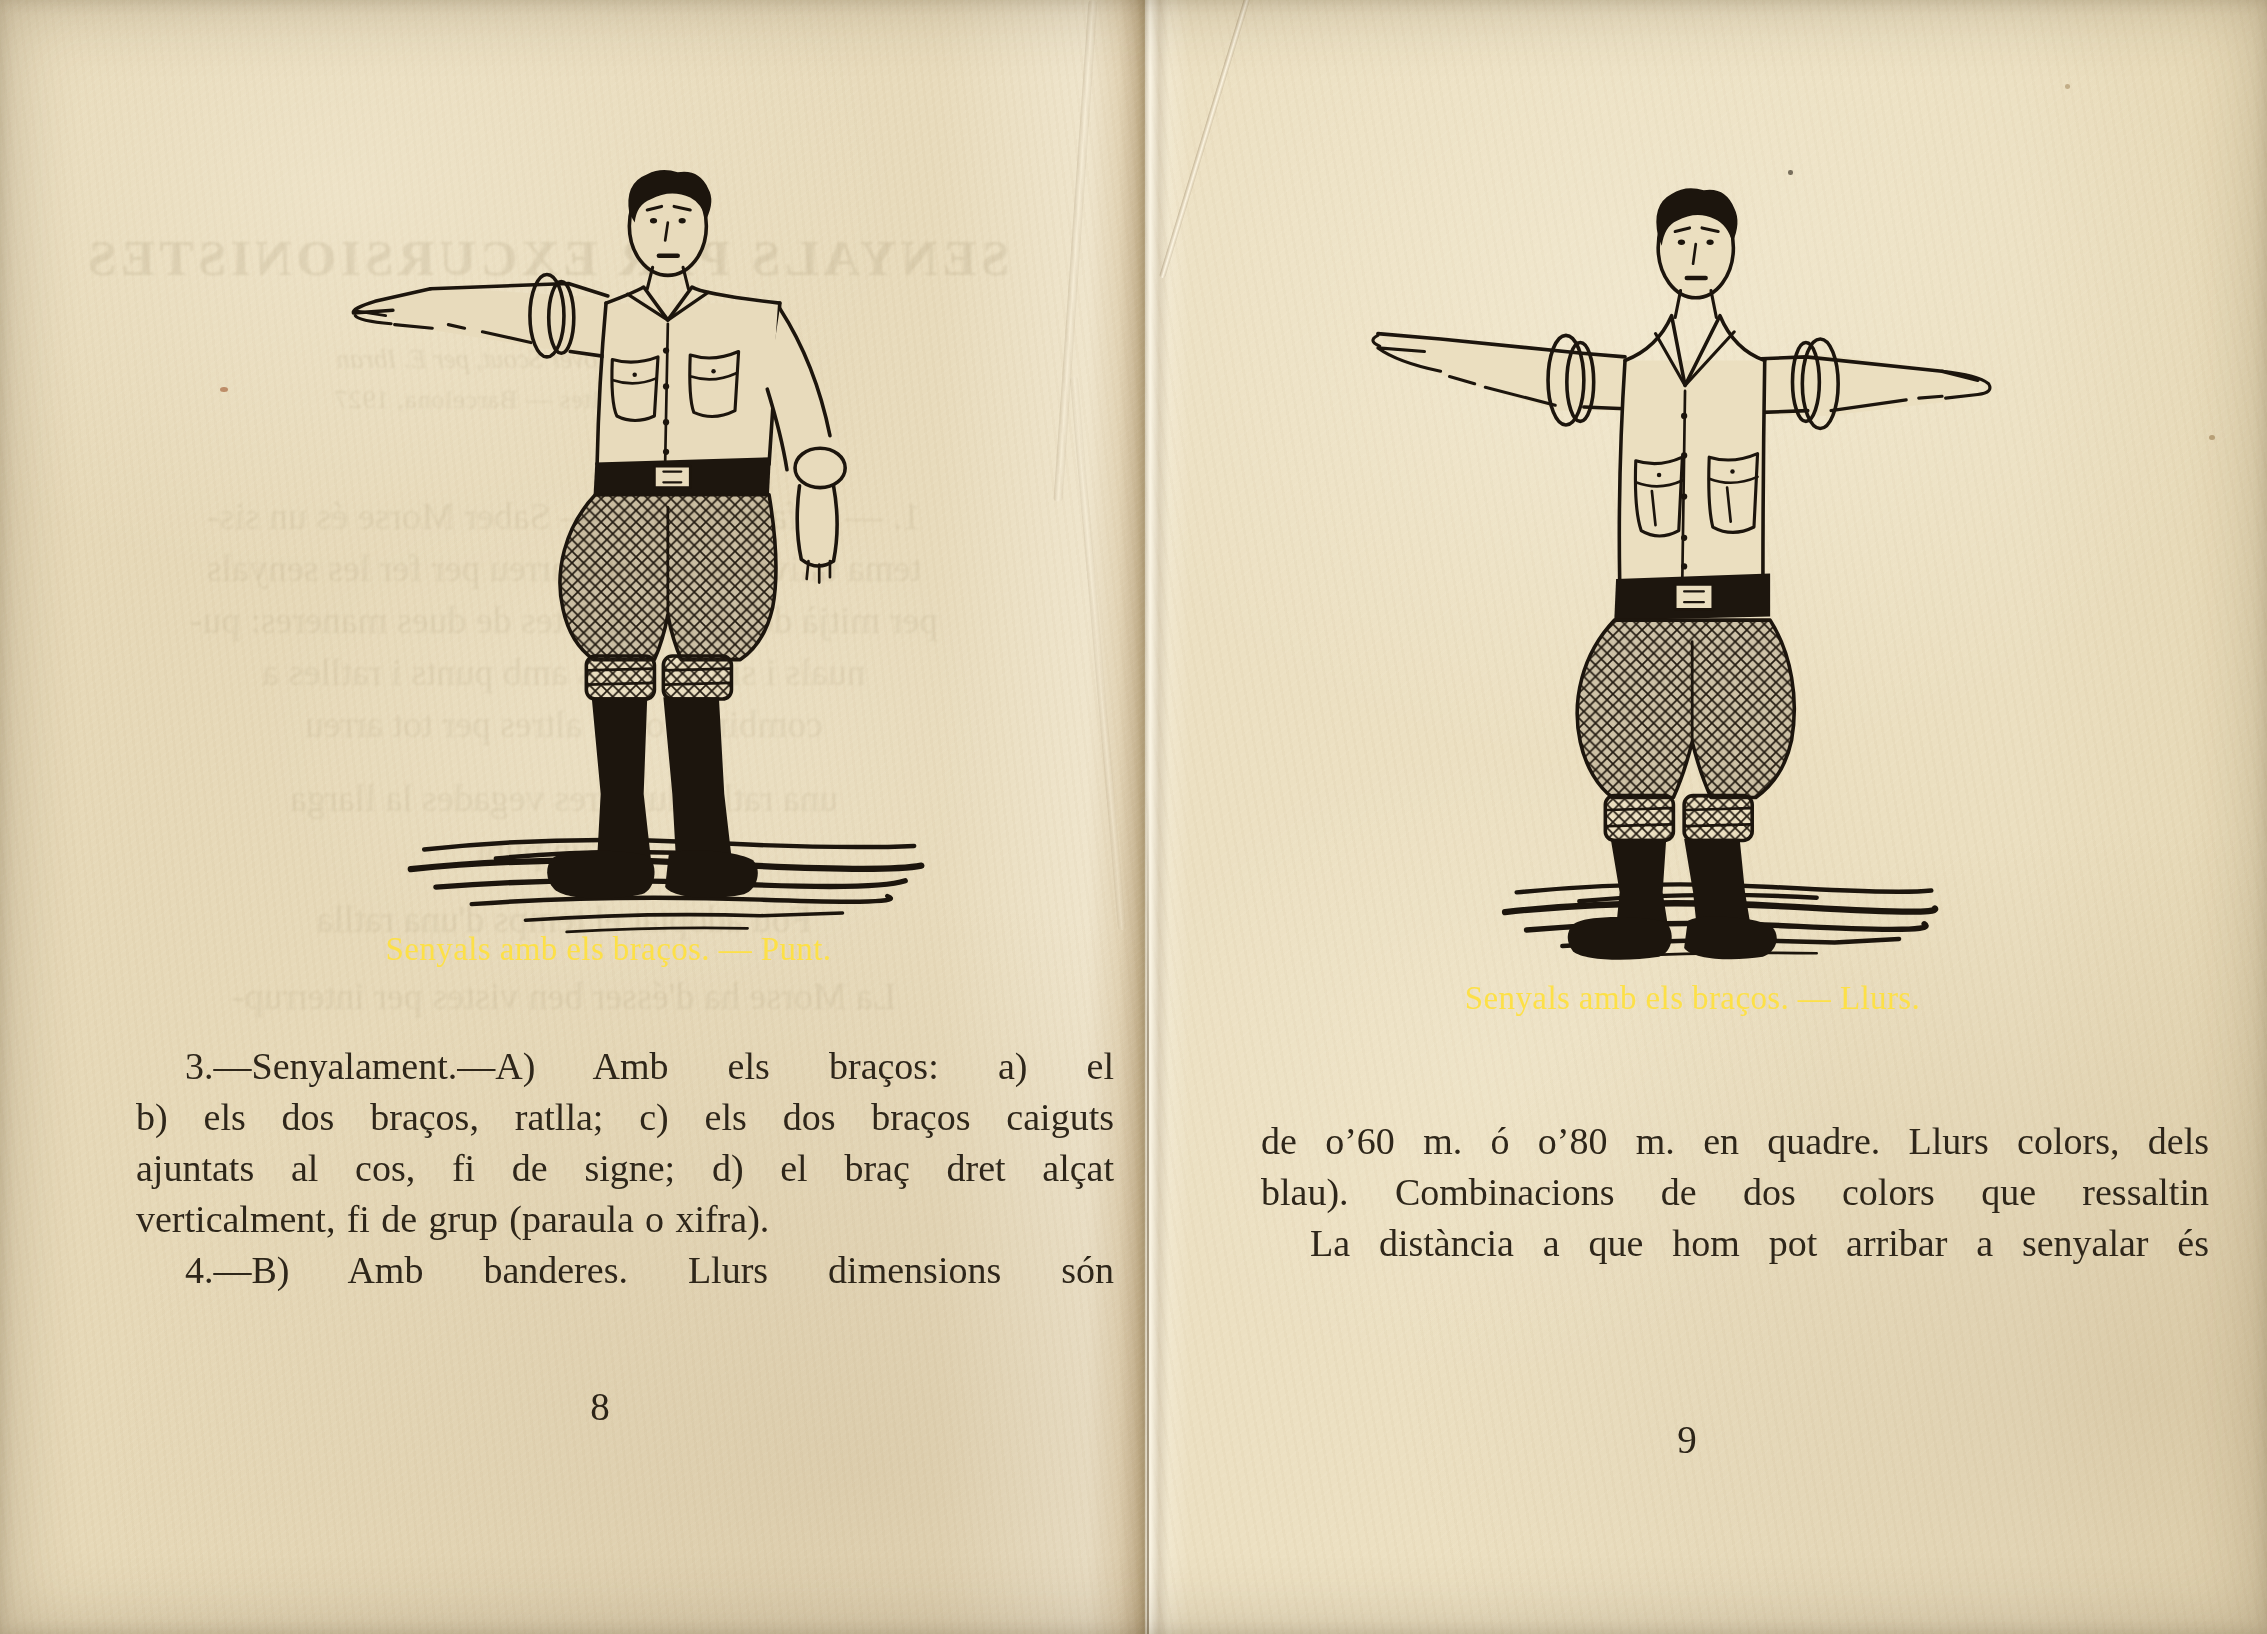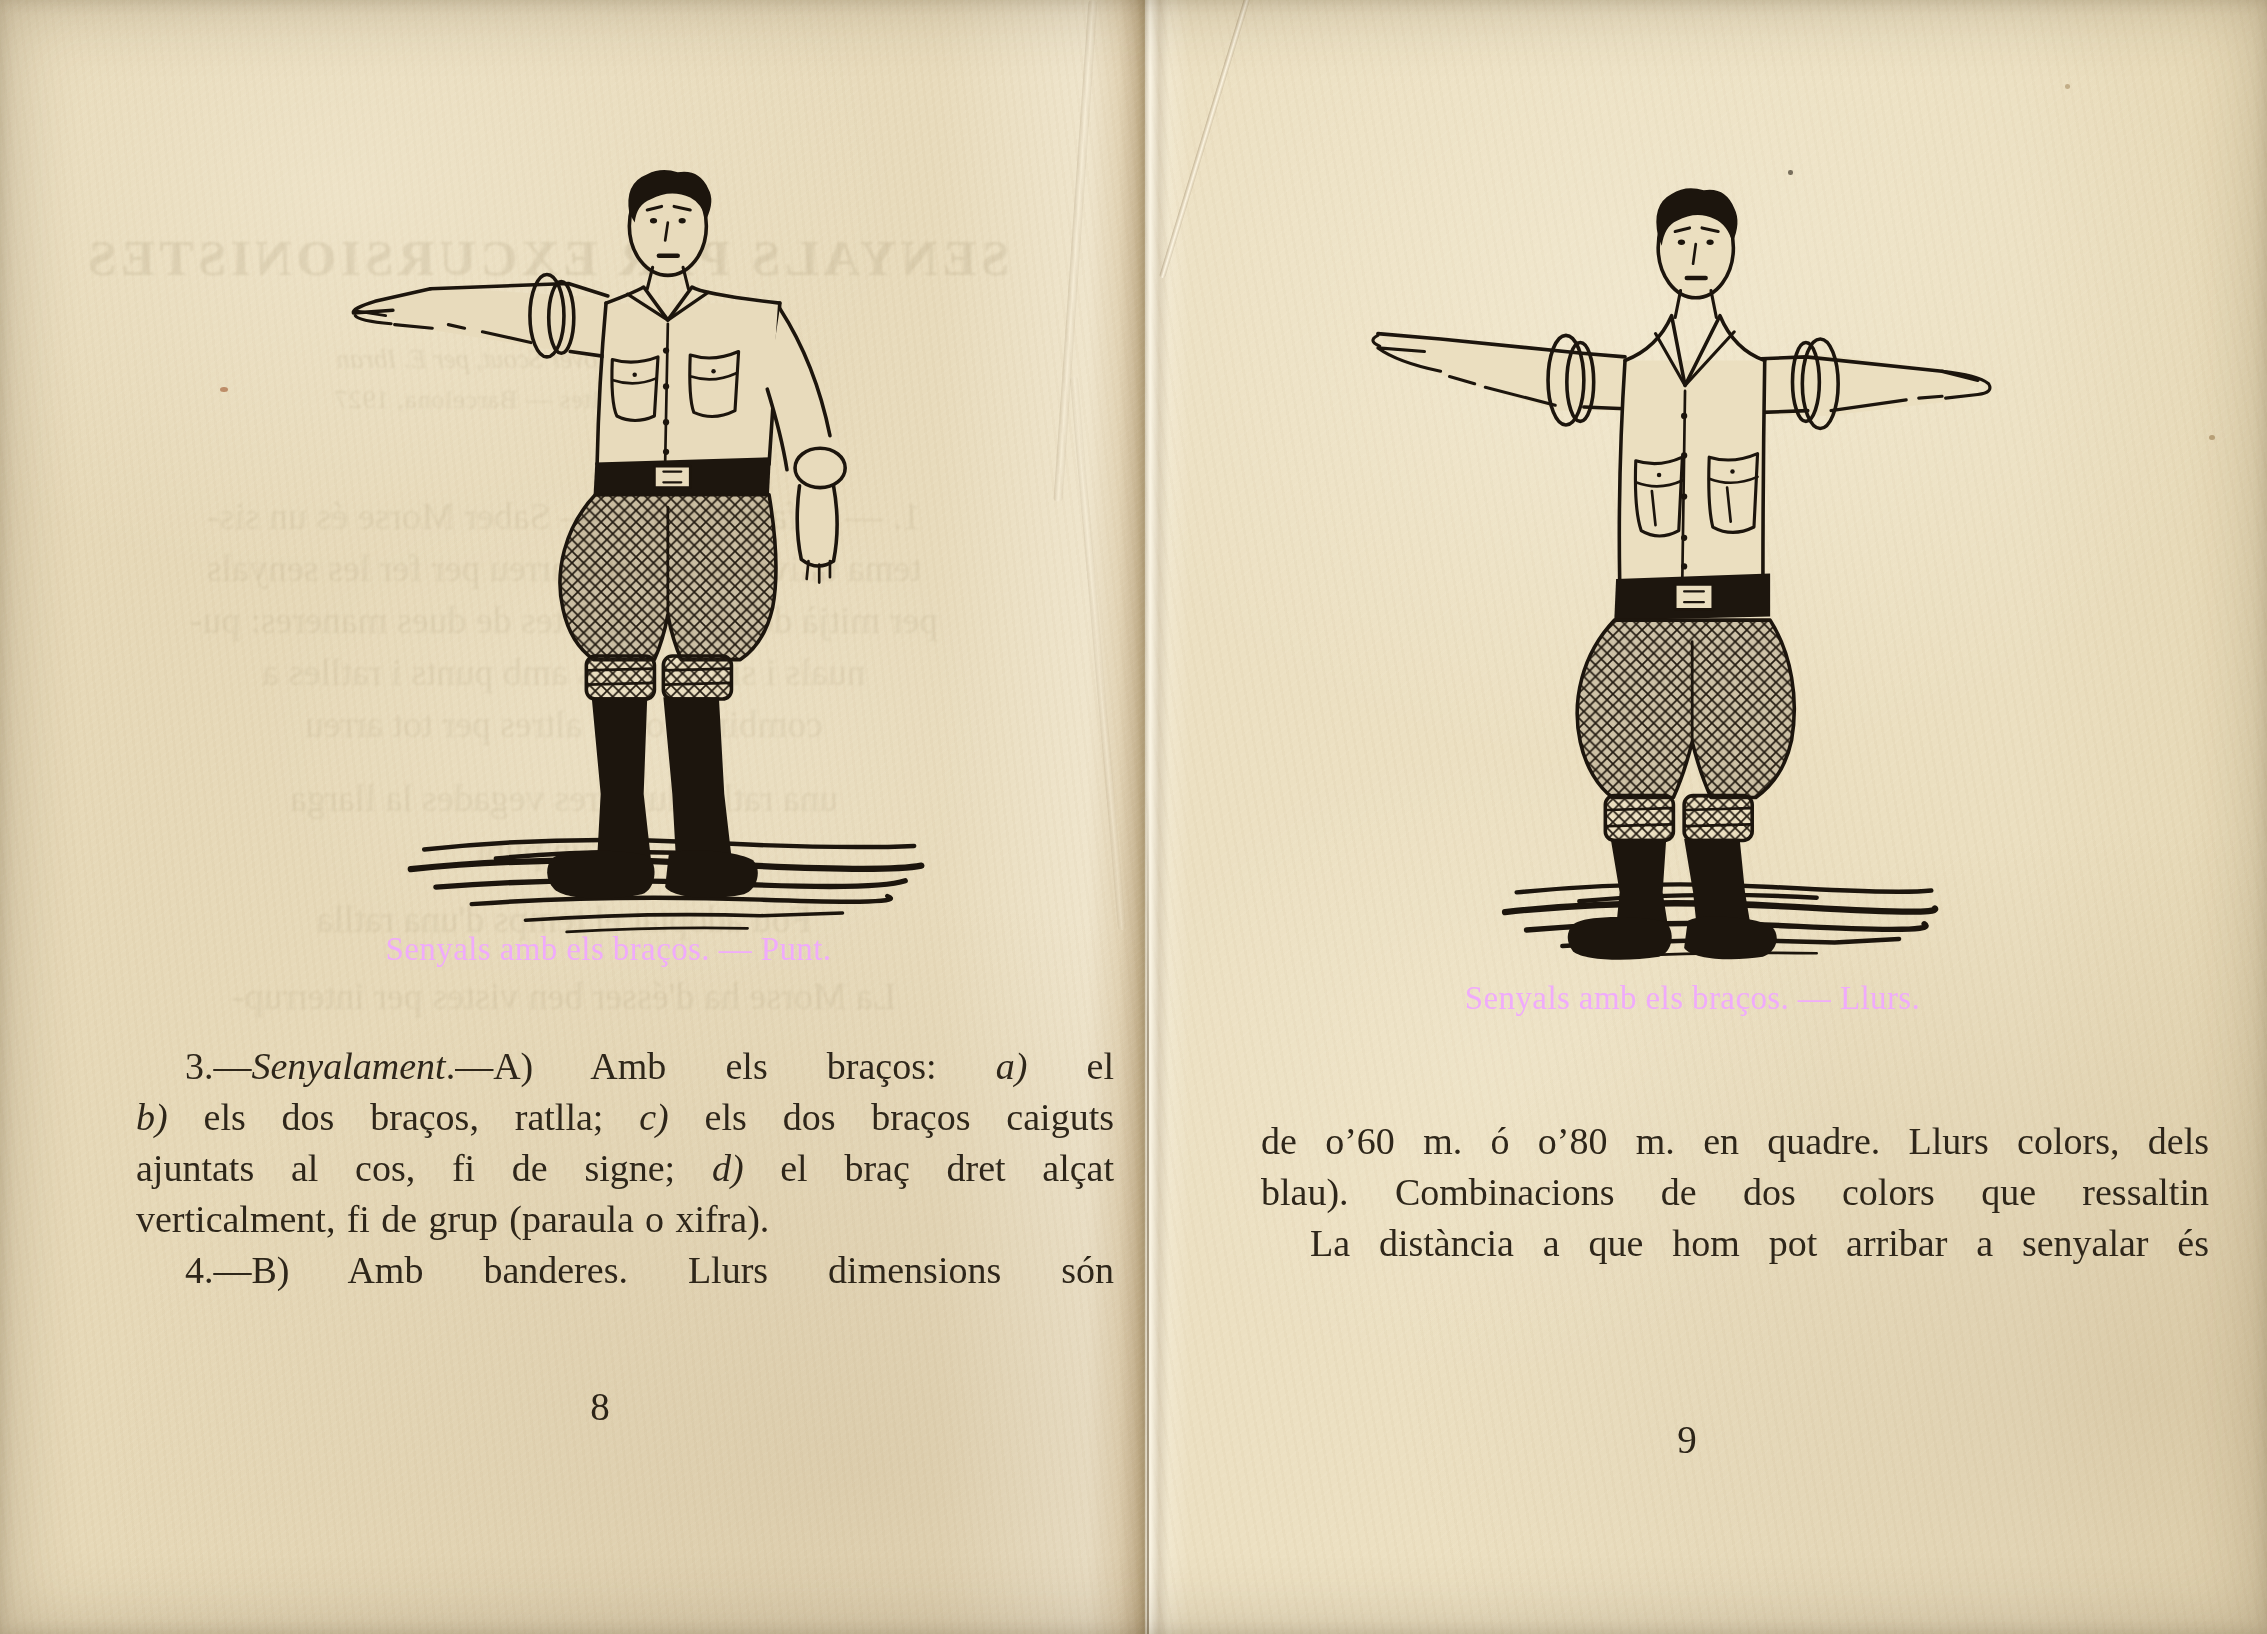--- a/index.html
+++ b/index.html
@@ -72,22 +72,22 @@
   #g-b1{top:494px;}  #g-b2{top:546px;}  #g-b3{top:598px;}
   #g-b4{top:650px;}  #g-b5{top:702px;}  #g-b6{top:776px;}
   #g-b7{top:828px;}  #g-b8{top:897px;} #g-b9{top:974px;}
   
   .body-block{position:absolute;font-size:38px;line-height:51px;word-spacing:1.8px;}
   #left-body{left:136px;top:1041px;width:978px;}
   #right-body{left:1261px;top:1116px;width:948px;}
   .line{text-align:justify;text-align-last:justify;white-space:normal;}
   .line.endpara{text-align-last:left;}
   .line.indent{text-indent:49px;}
-  .it{font-style:italic;}
-  .caption{position:absolute;font-size:33px;letter-spacing:0.4px;text-align:center;color:#f0abfc;}
+  .it{}
+  .caption{position:absolute;font-size:33px;letter-spacing:0.4px;text-align:center;color:#fde047;}
   #caption-left{left:134px;top:931px;width:949px;}
   #caption-right{left:1218px;top:980px;width:949px;}
   .pagenum{position:absolute;font-size:39px;text-align:center;color:#2c2418;}
   #pagenum-left{left:555px;top:1384px;width:90px;}
   #pagenum-right{left:1642px;top:1417px;width:90px;}
   
   .figure{position:absolute;}
   #figure-left{left:339px;top:167px;}
   #figure-right{left:1351px;top:176px;}
 </style>

